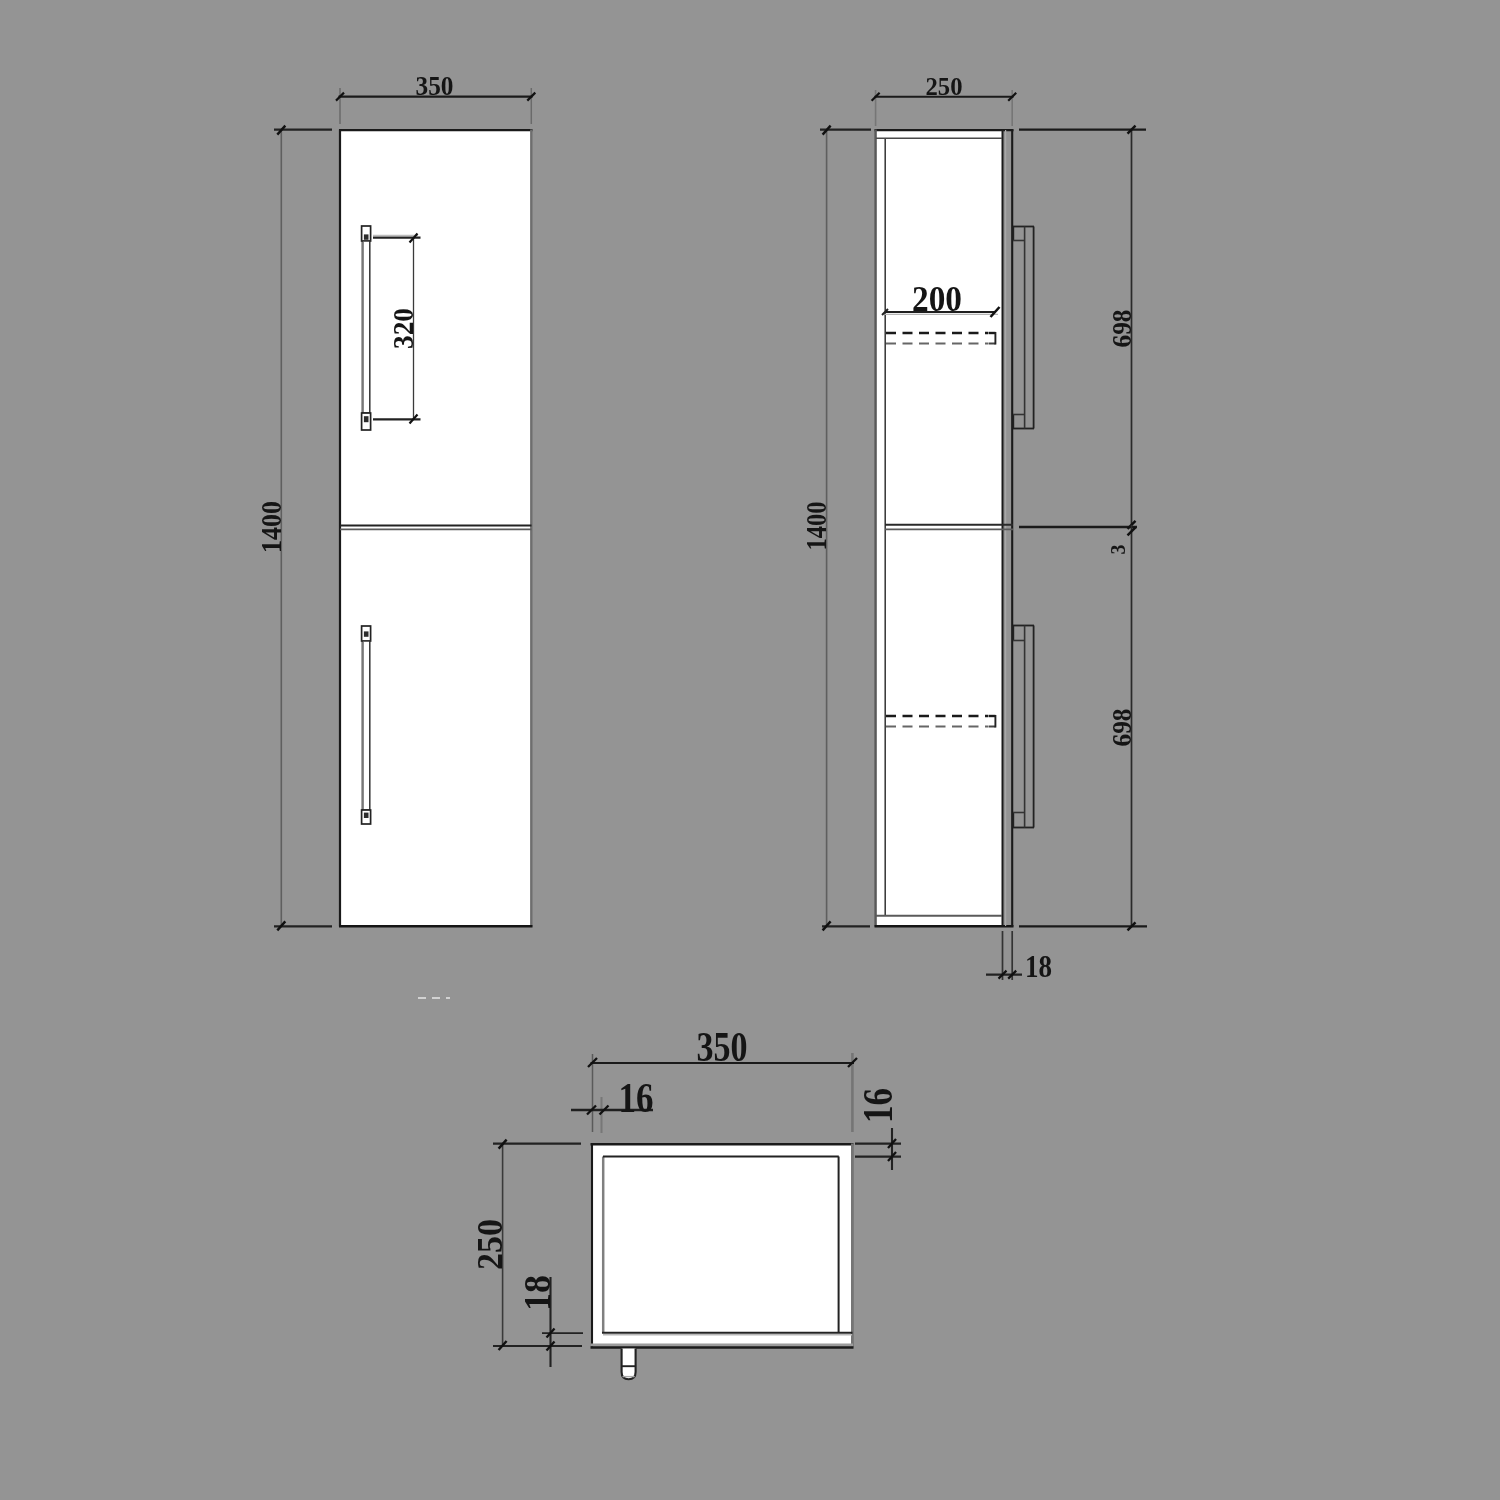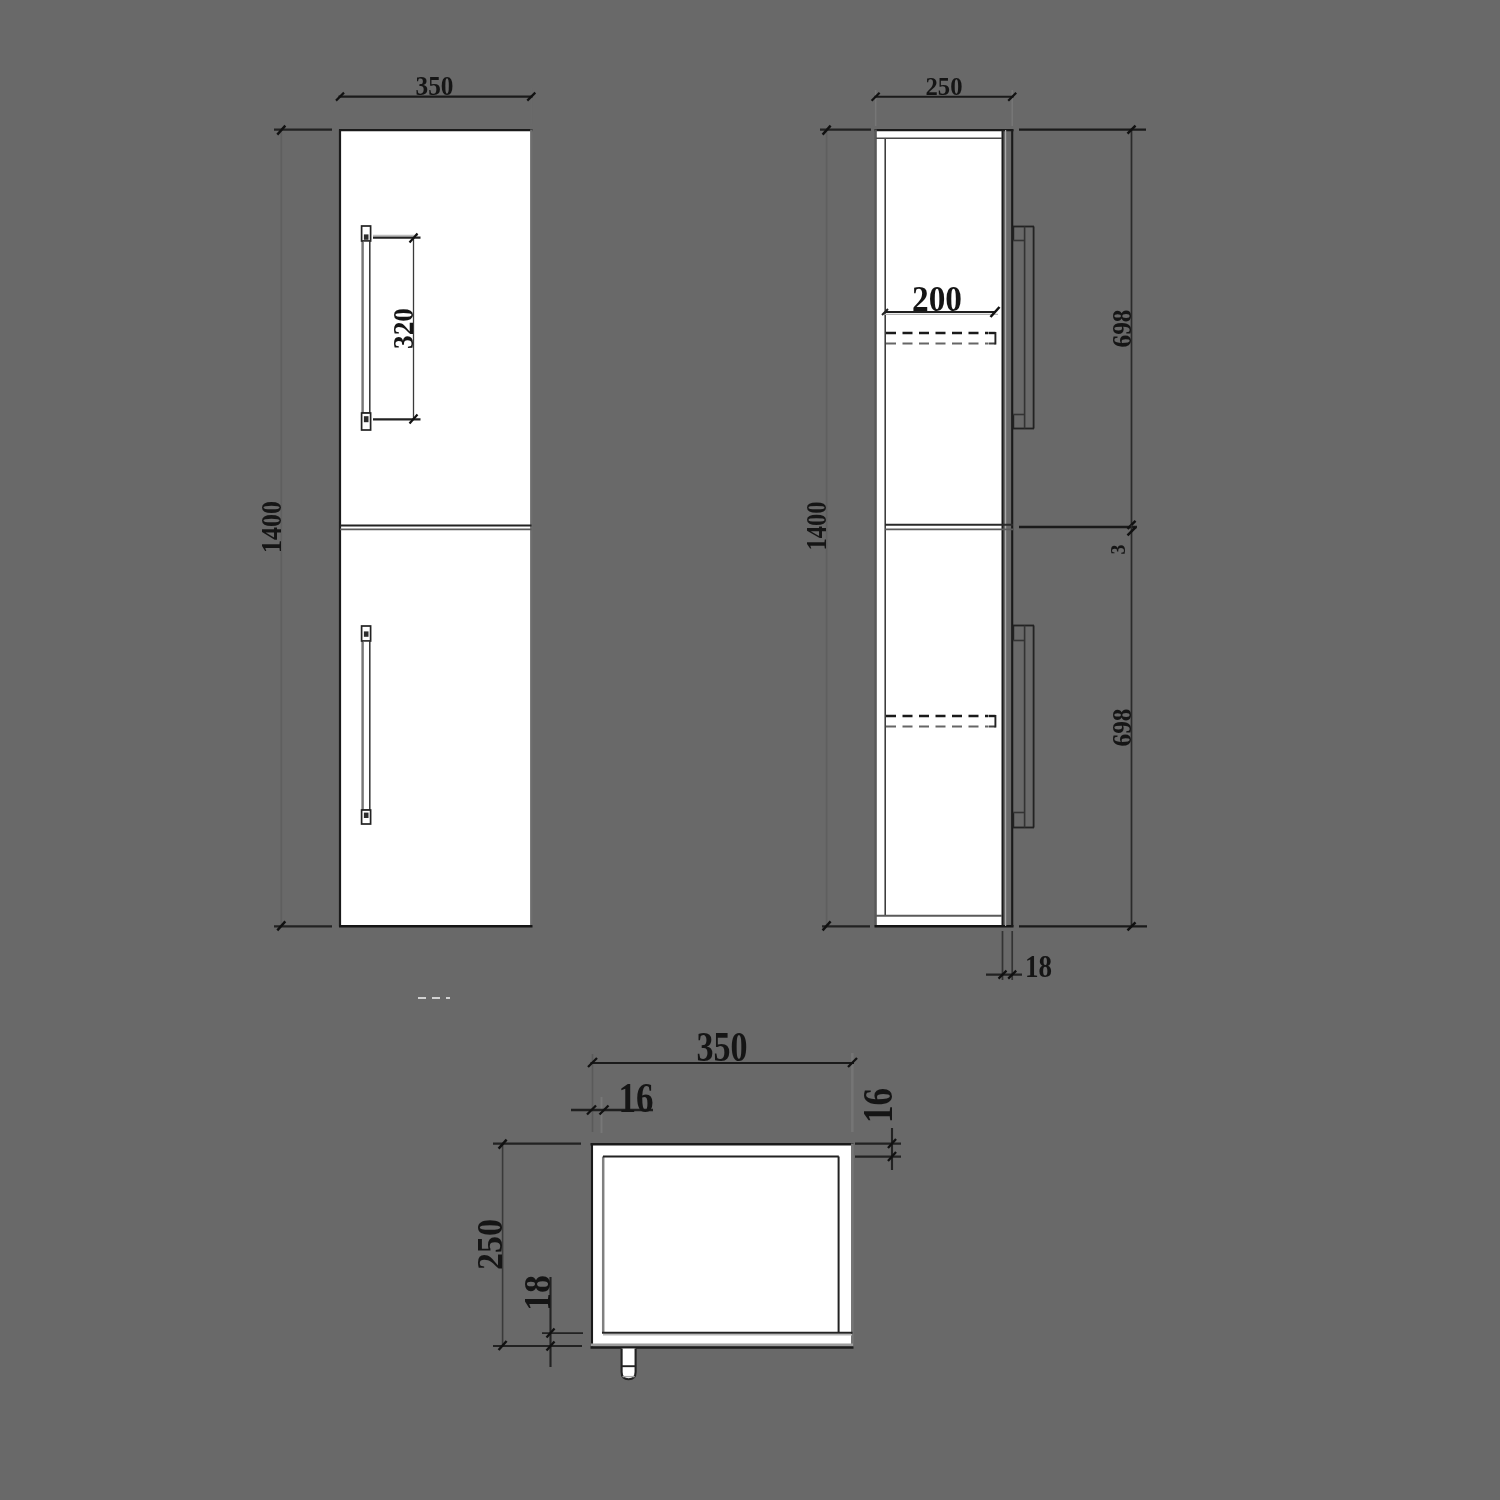--- a/index.html
+++ b/index.html
@@ -1,16 +1,16 @@
 <!DOCTYPE html>
 <html><head>
 <meta charset="utf-8">
 <style>
 html,body{margin:0;padding:0;background:#ffffff;}
-#page{width:1500px;height:1500px;position:relative;background:#a16207;overflow:hidden;filter:grayscale(1);}
+#page{width:1500px;height:1500px;position:relative;background:#14b8a6;overflow:hidden;filter:grayscale(1);}
 svg{position:absolute;left:0;top:0;}
 text{font-family:"Liberation Serif",serif;font-weight:bold;fill:#151515;}
 </style>
 </head>
 <body>
 <div id="page">
 <svg width="1500" height="1500" viewBox="0 0 1500 1500">
 
 <g>
 <rect x="340" y="129.5" width="191.5" height="797" fill="#ffffff" stroke="none"></rect>

